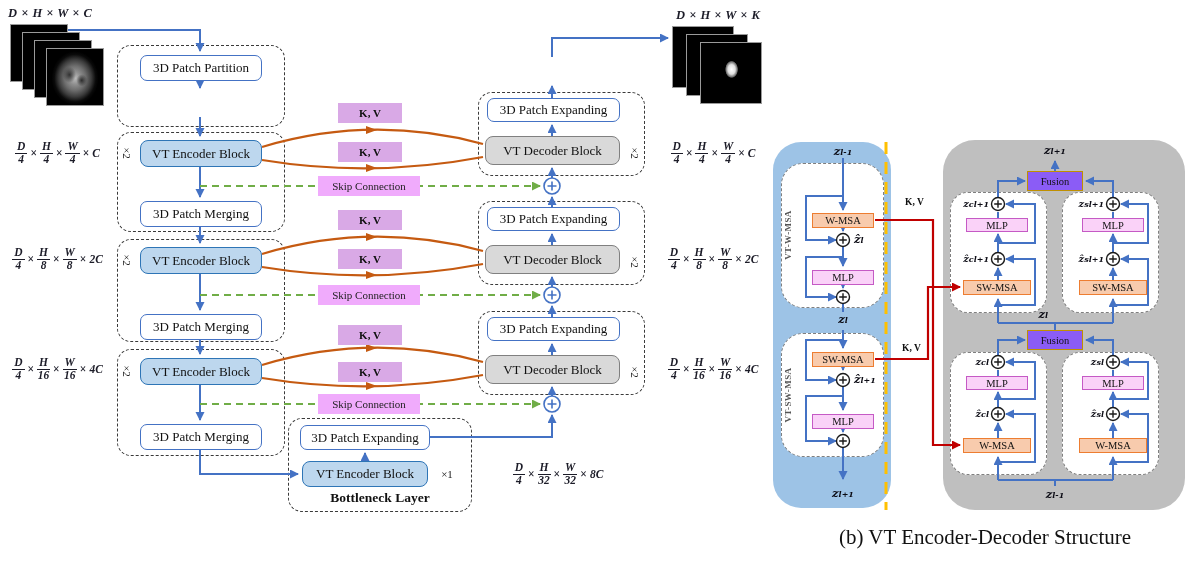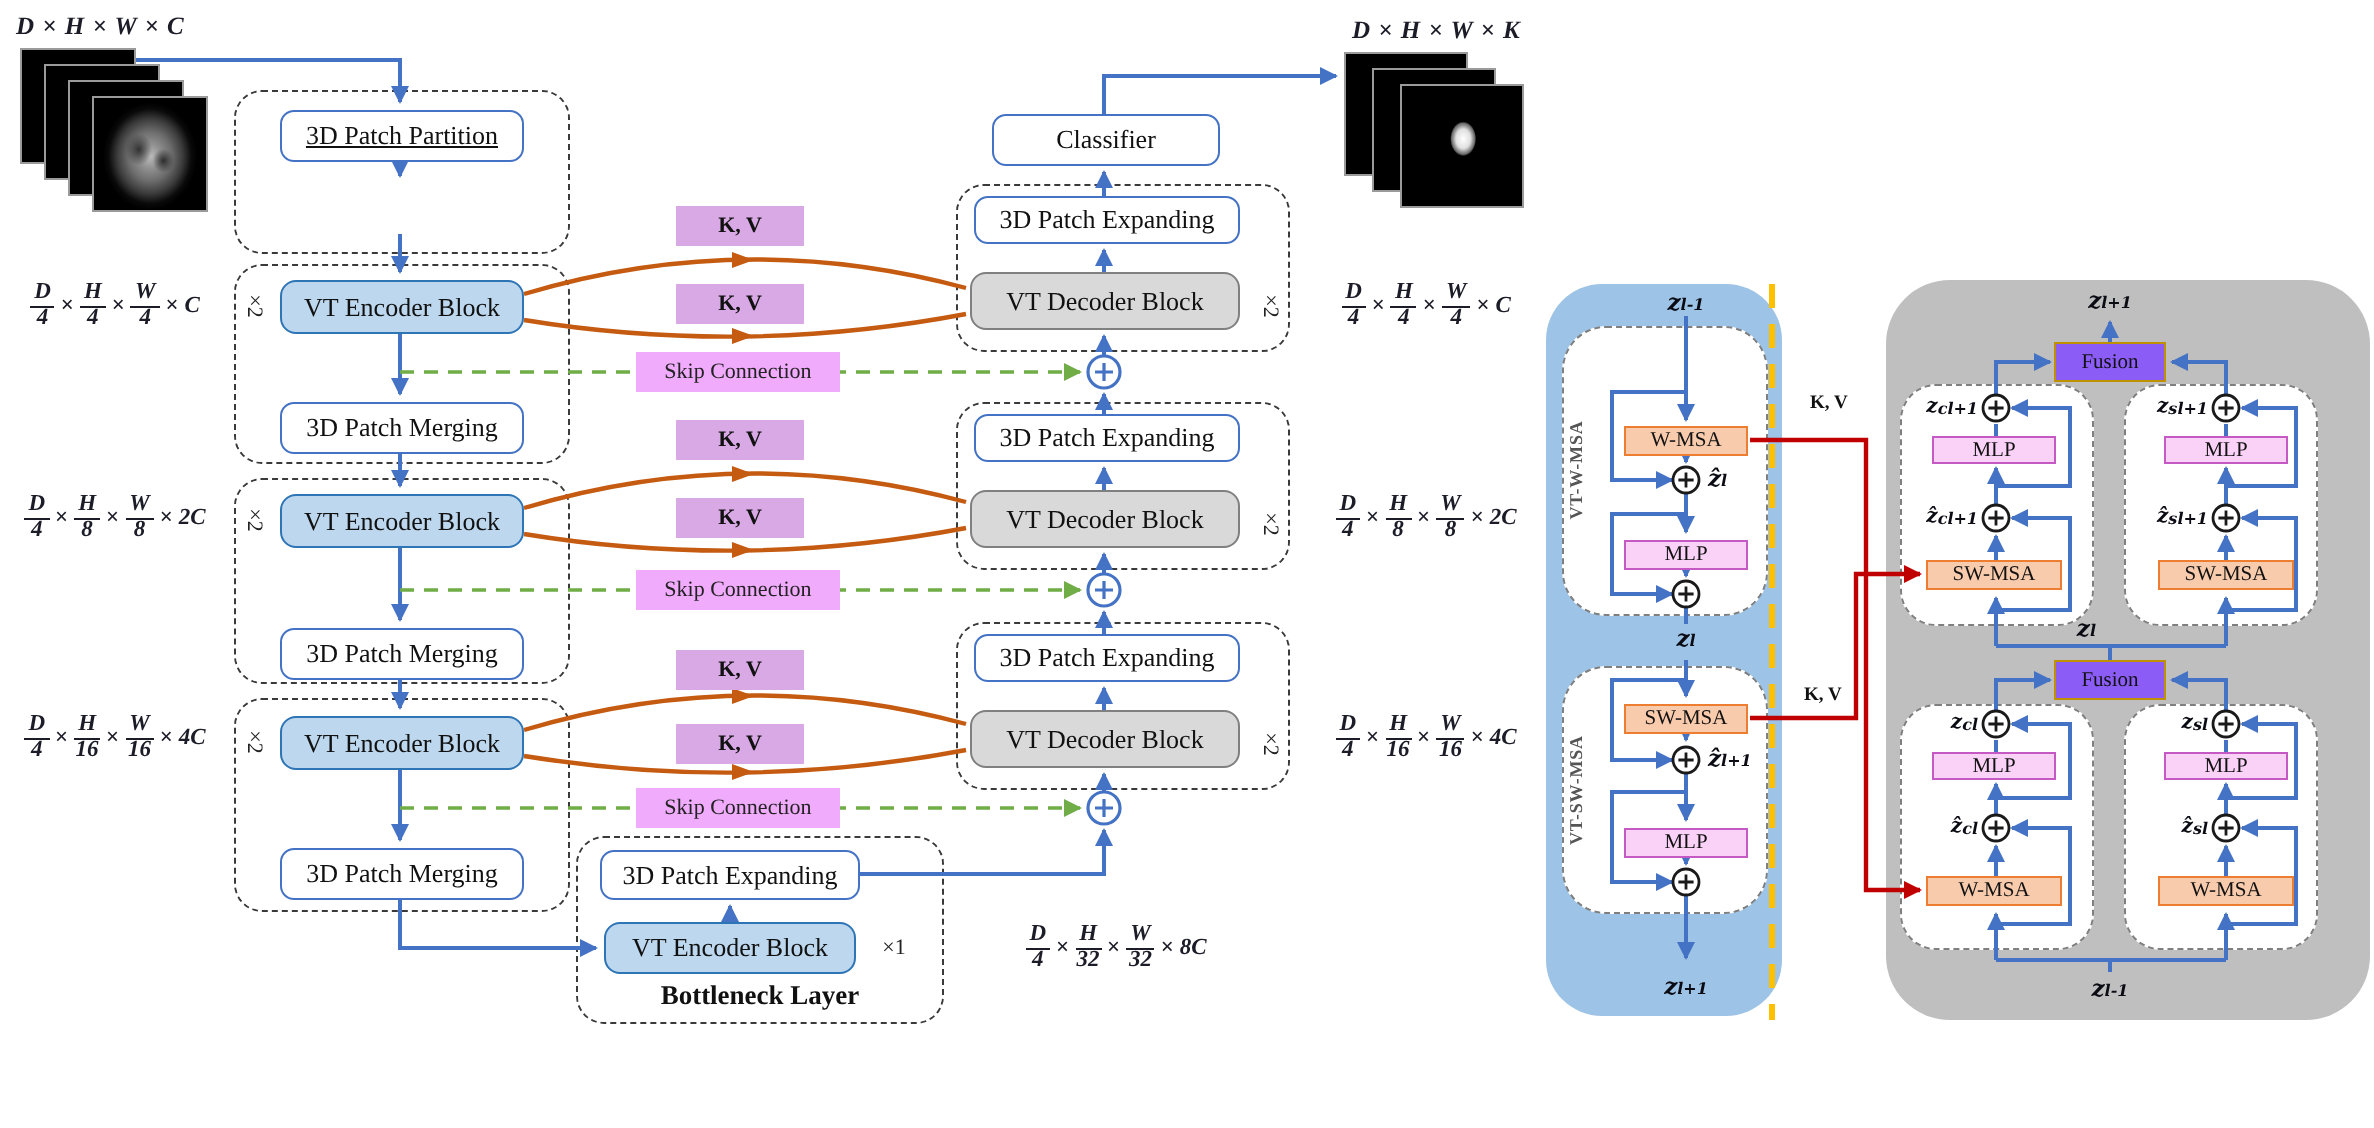--- a/index.html
+++ b/index.html
@@ -273,40 +273,39 @@
     <div class="abs mimg" style="left:10px;top:24px;width:58px;height:58px;"></div>
     <div class="abs mimg" style="left:22px;top:32px;width:58px;height:58px;"></div>
     <div class="abs mimg" style="left:34px;top:40px;width:58px;height:58px;"></div>
     <div class="abs mimg brain-in" style="left:46px;top:48px;width:58px;height:58px;"></div>
 
     <div class="abs iolabel" style="left:676px;top:8px;">D × H × W × K</div>
     <div class="abs mimg" style="left:672px;top:26px;width:62px;height:62px;"></div>
     <div class="abs mimg" style="left:686px;top:34px;width:62px;height:62px;"></div>
     <div class="abs mimg brain-out" style="left:700px;top:42px;width:62px;height:62px;"></div>
 
-    <div class="abs wbox" style="left:140px;top:55px;width:122px;height:26px;text-decoration:underline;">3D Patch Partition</div>
+    <div class="abs wbox" style="left:140px;top:55px;width:122px;height:26px;">3D Patch Partition</div>
 
     <div class="abs eblock" style="left:140px;top:140px;width:122px;height:27px;">VT Encoder Block</div>
     <div class="abs mult rot90" style="left:118px;top:144px;width:18px;height:18px;">×2</div>
     <div class="abs wbox" style="left:140px;top:201px;width:122px;height:26px;">3D Patch Merging</div>
 
     <div class="abs eblock" style="left:140px;top:247px;width:122px;height:27px;">VT Encoder Block</div>
     <div class="abs mult rot90" style="left:118px;top:251px;width:18px;height:18px;">×2</div>
     <div class="abs wbox" style="left:140px;top:314px;width:122px;height:26px;">3D Patch Merging</div>
 
     <div class="abs eblock" style="left:140px;top:358px;width:122px;height:27px;">VT Encoder Block</div>
     <div class="abs mult rot90" style="left:118px;top:362px;width:18px;height:18px;">×2</div>
     <div class="abs wbox" style="left:140px;top:424px;width:122px;height:26px;">3D Patch Merging</div>
 
     <div class="abs wbox" style="left:300px;top:425px;width:130px;height:25px;">3D Patch Expanding</div>
     <div class="abs eblock" style="left:302px;top:461px;width:126px;height:26px;">VT Encoder Block</div>
     <div class="abs mult" style="left:436px;top:467px;width:22px;height:14px;">×1</div>
     <div class="abs bottleneck-title" style="left:300px;top:490px;width:160px;height:16px;">Bottleneck Layer</div>
 
-    <div class="abs wbox" style="left:496px;top:57px;width:114px;height:26px;">Classifier</div>
 
     <div class="abs wbox" style="left:487px;top:98px;width:133px;height:24px;">3D Patch Expanding</div>
     <div class="abs dblock" style="left:485px;top:136px;width:135px;height:29px;">VT Decoder Block</div>
     <div class="abs mult rot90" style="left:626px;top:144px;width:18px;height:18px;">×2</div>
 
     <div class="abs wbox" style="left:487px;top:207px;width:133px;height:24px;">3D Patch Expanding</div>
     <div class="abs dblock" style="left:485px;top:245px;width:135px;height:29px;">VT Decoder Block</div>
     <div class="abs mult rot90" style="left:626px;top:253px;width:18px;height:18px;">×2</div>
 
     <div class="abs wbox" style="left:487px;top:317px;width:133px;height:24px;">3D Patch Expanding</div>
@@ -485,14 +484,15 @@
     <div class="abs math" style="left:962px;top:355px;width:27px;height:14px;justify-content:flex-end;font-size:10px;">z<sub>c</sub><sup>l</sup></div>
     <div class="abs mlp" style="left:966px;top:376px;width:62px;height:14px;">MLP</div>
     <div class="abs math" style="left:959px;top:407px;width:30px;height:14px;justify-content:flex-end;font-size:10px;">ẑ<sub>c</sub><sup>l</sup></div>
     <div class="abs msa" style="left:963px;top:438px;width:68px;height:15px;">W-MSA</div>
 
     <div class="abs math" style="left:1077px;top:355px;width:27px;height:14px;justify-content:flex-end;font-size:10px;">z<sub>s</sub><sup>l</sup></div>
     <div class="abs mlp" style="left:1082px;top:376px;width:62px;height:14px;">MLP</div>
     <div class="abs math" style="left:1074px;top:407px;width:30px;height:14px;justify-content:flex-end;font-size:10px;">ẑ<sub>s</sub><sup>l</sup></div>
     <div class="abs msa" style="left:1079px;top:438px;width:68px;height:15px;">W-MSA</div>
 
+    <div class="abs caption" style="left:785px;top:525px;width:400px;">(b) VT Encoder-Decoder Structure</div>
   </div>
 </div>
 
 </body></html>

